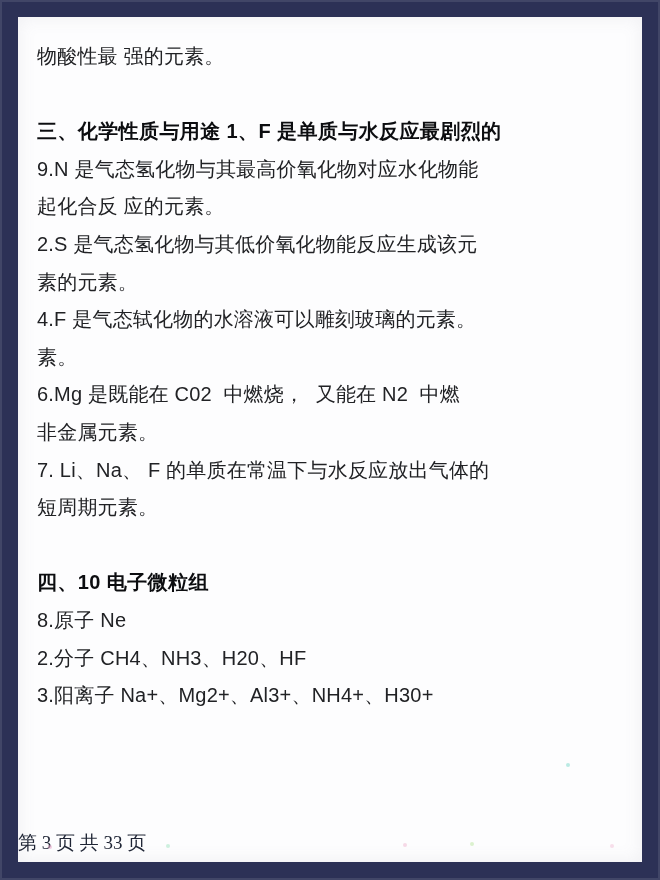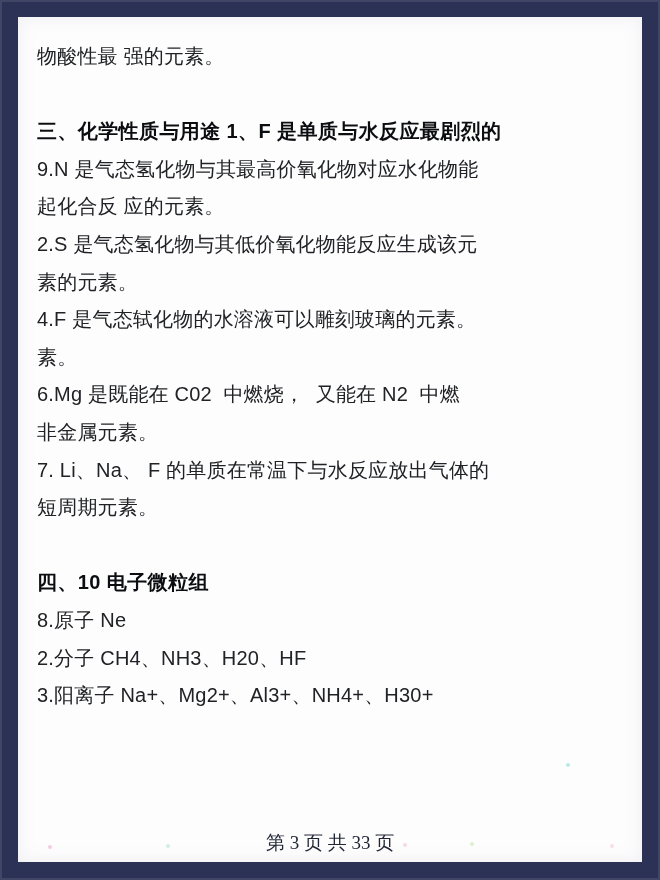--- a/index.html
+++ b/index.html
@@ -49,21 +49,20 @@
     font-weight: bold;
     color: #0c0d10;
     letter-spacing: 0.4px;
   }
   .spacer { height: 37.6px; }
   .footer {
     position: absolute;
     left: 0;
     right: 0;
     bottom: 6px;
-    text-align: center;
     font-family: "Liberation Serif", "DejaVu Serif", serif;
     font-size: 19px;
     color: #1f2535;
   }
   
   .speck {
     position: absolute;
     width: 4px;
     height: 4px;
     border-radius: 50%;

